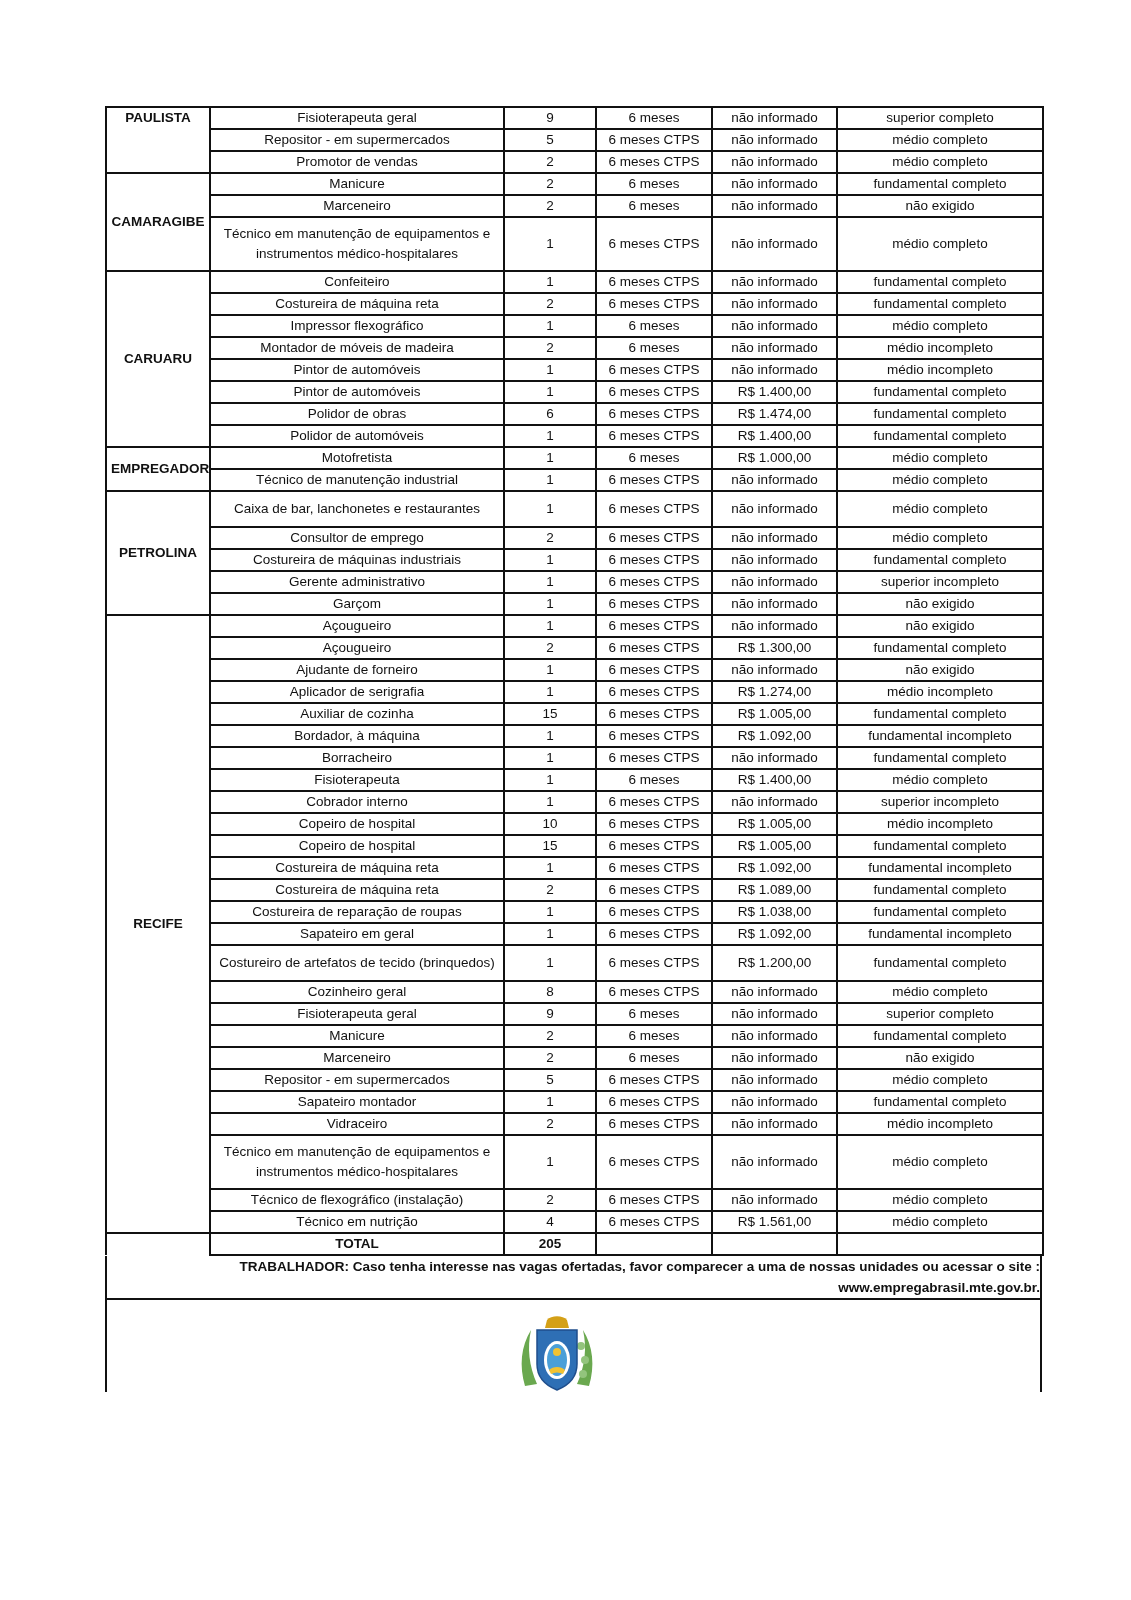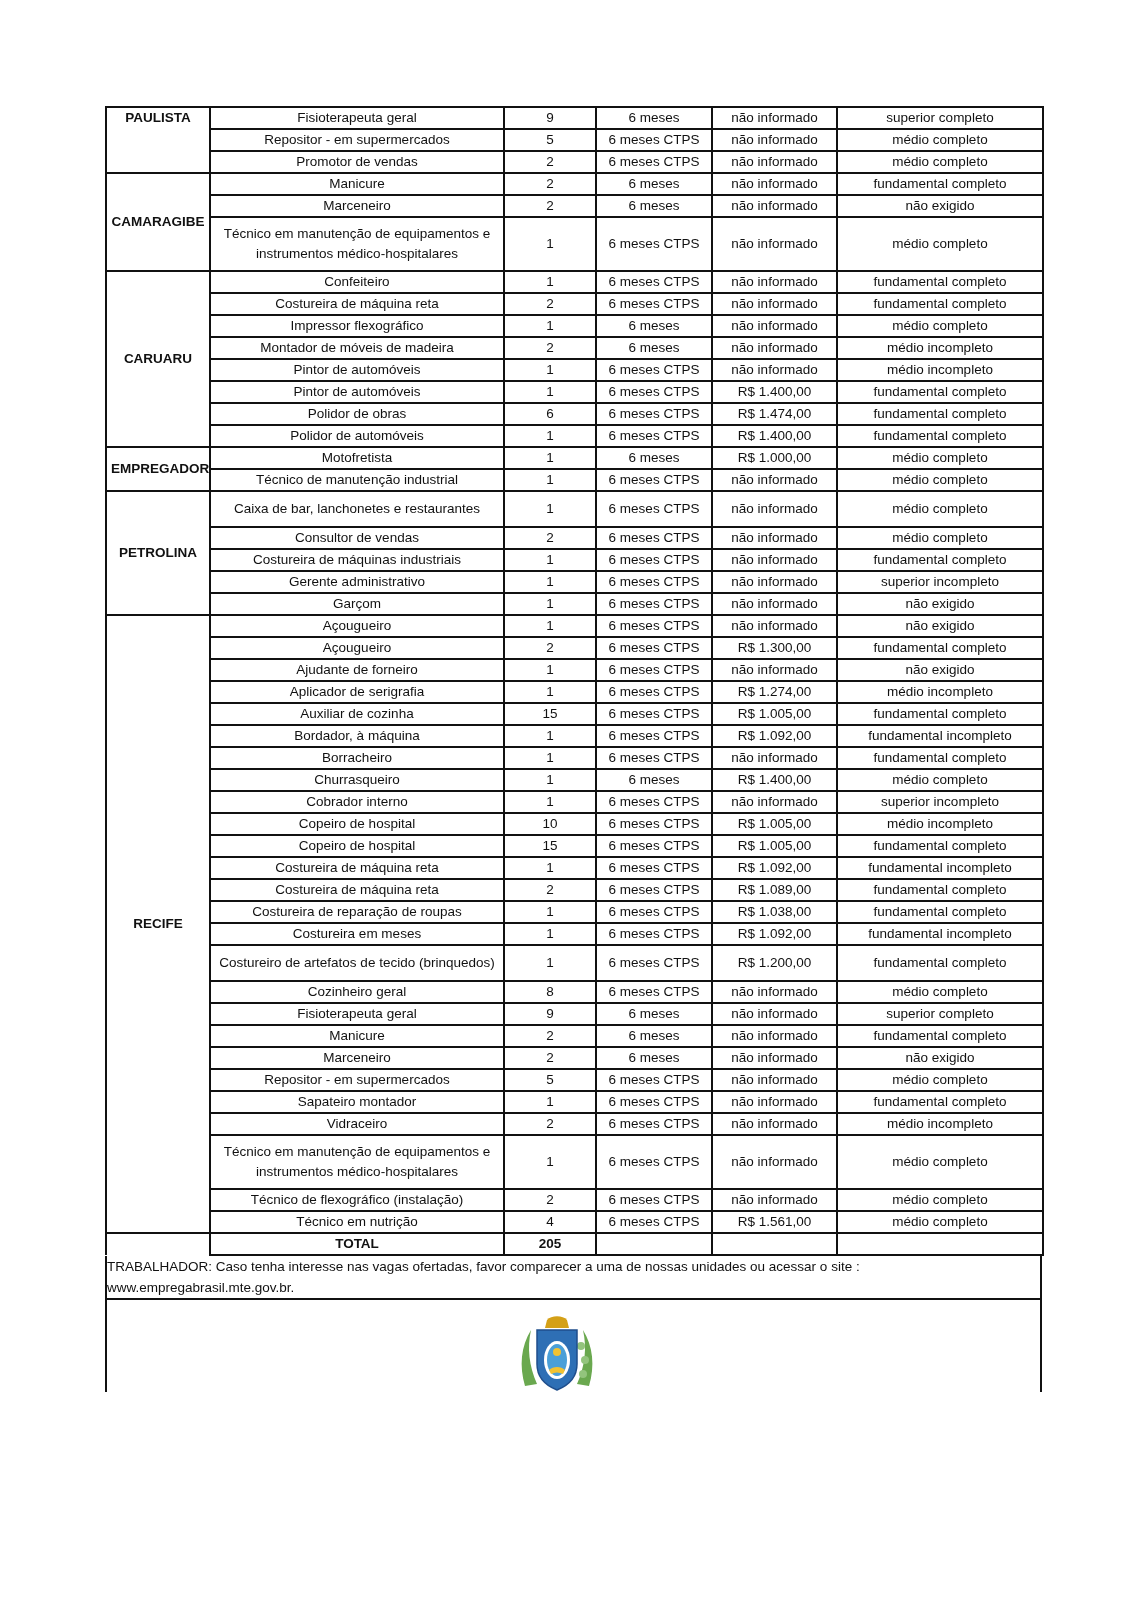--- a/index.html
+++ b/index.html
@@ -5,21 +5,21 @@
   html, body { margin: 0; padding: 0; background: #ffffff; }
   body { width: 1131px; height: 1600px; position: relative; font-family: "Liberation Sans", "DejaVu Sans", sans-serif; color: #111; }
   .page { position: absolute; left: 85px; top: 106px; width: 1098px; padding-left: 20px; }
   table.vagas { border-collapse: collapse; width: 937px; table-layout: fixed; font-size: 13.5px; }
   table.vagas td { border: 2px solid #111; text-align: center; vertical-align: middle; padding: 0 4px; line-height: 20px; height: 19px; }
   table.vagas td.city { font-weight: bold; border-left: 2px solid #111; }
   table.vagas tr.tall td { height: 52px; }
   table.vagas tr.mid td { height: 34px; margin-top: 16px; }
   table.vagas tr.total td { font-weight: bold; }
   table.vagas td.nob { border-left: 2px solid #111; border-bottom: none; }
-  .notice { width: 933px; border-left: 2px solid #111; border-right: 2px solid #111; border-bottom: 2px solid #111; text-align: left; font-weight: normal; font-size: 13.5px; line-height: 21px; padding: 0; }
+  .notice { width: 933px; border-left: 2px solid #111; border-right: 2px solid #111; border-bottom: 2px solid #111; text-align: right; font-weight: bold; font-size: 13.5px; line-height: 21px; padding: 0; }
   .notice.trab { height: 42px; }
   .notice.emp { height: 21px; line-height: 21px; }
   .logo-area { width: 933px; height: 92px; border-left: 2px solid #111; border-right: 2px solid #111; position: relative; }
   .logo { position: absolute; left: 410px; top: 16px; width: 80px; height: 76px; }
   col.c1 { width: 104px; } col.c2 { width: 294px; } col.c3 { width: 92px; }
   col.c4 { width: 116px; } col.c5 { width: 125px; } col.c6 { width: 206px; }
 </style>
 </head>
 <body>
 
@@ -152,21 +152,21 @@
         </tr>
         <tr class="mid">
           <td class="city" rowspan="5">PETROLINA</td>
           <td>Caixa de bar, lanchonetes e restaurantes</td>
           <td>1</td>
           <td>6 meses CTPS</td>
           <td>não informado</td>
           <td>médio completo</td>
         </tr>
         <tr>
-          <td>Consultor de vendas</td>
+          <td>Consultor de emprego</td>
           <td>2</td>
           <td>6 meses CTPS</td>
           <td>não informado</td>
           <td>médio completo</td>
         </tr>
         <tr>
           <td>Costureira de máquinas industriais</td>
           <td>1</td>
           <td>6 meses CTPS</td>
           <td>não informado</td>
@@ -230,21 +230,21 @@
           <td>fundamental incompleto</td>
         </tr>
         <tr>
           <td>Borracheiro</td>
           <td>1</td>
           <td>6 meses CTPS</td>
           <td>não informado</td>
           <td>fundamental completo</td>
         </tr>
         <tr>
-          <td>Churrasqueiro</td>
+          <td>Fisioterapeuta</td>
           <td>1</td>
           <td>6 meses</td>
           <td>R$ 1.400,00</td>
           <td>médio completo</td>
         </tr>
         <tr>
           <td>Cobrador interno</td>
           <td>1</td>
           <td>6 meses CTPS</td>
           <td>não informado</td>
@@ -279,21 +279,21 @@
           <td>fundamental completo</td>
         </tr>
         <tr>
           <td>Costureira de reparação de roupas</td>
           <td>1</td>
           <td>6 meses CTPS</td>
           <td>R$ 1.038,00</td>
           <td>fundamental completo</td>
         </tr>
         <tr>
-          <td>Costureira em meses</td>
+          <td>Sapateiro em geral</td>
           <td>1</td>
           <td>6 meses CTPS</td>
           <td>R$ 1.092,00</td>
           <td>fundamental incompleto</td>
         </tr>
         <tr class="mid">
           <td>Costureiro de artefatos de tecido (brinquedos)</td>
           <td>1</td>
           <td>6 meses CTPS</td>
           <td>R$ 1.200,00</td>

